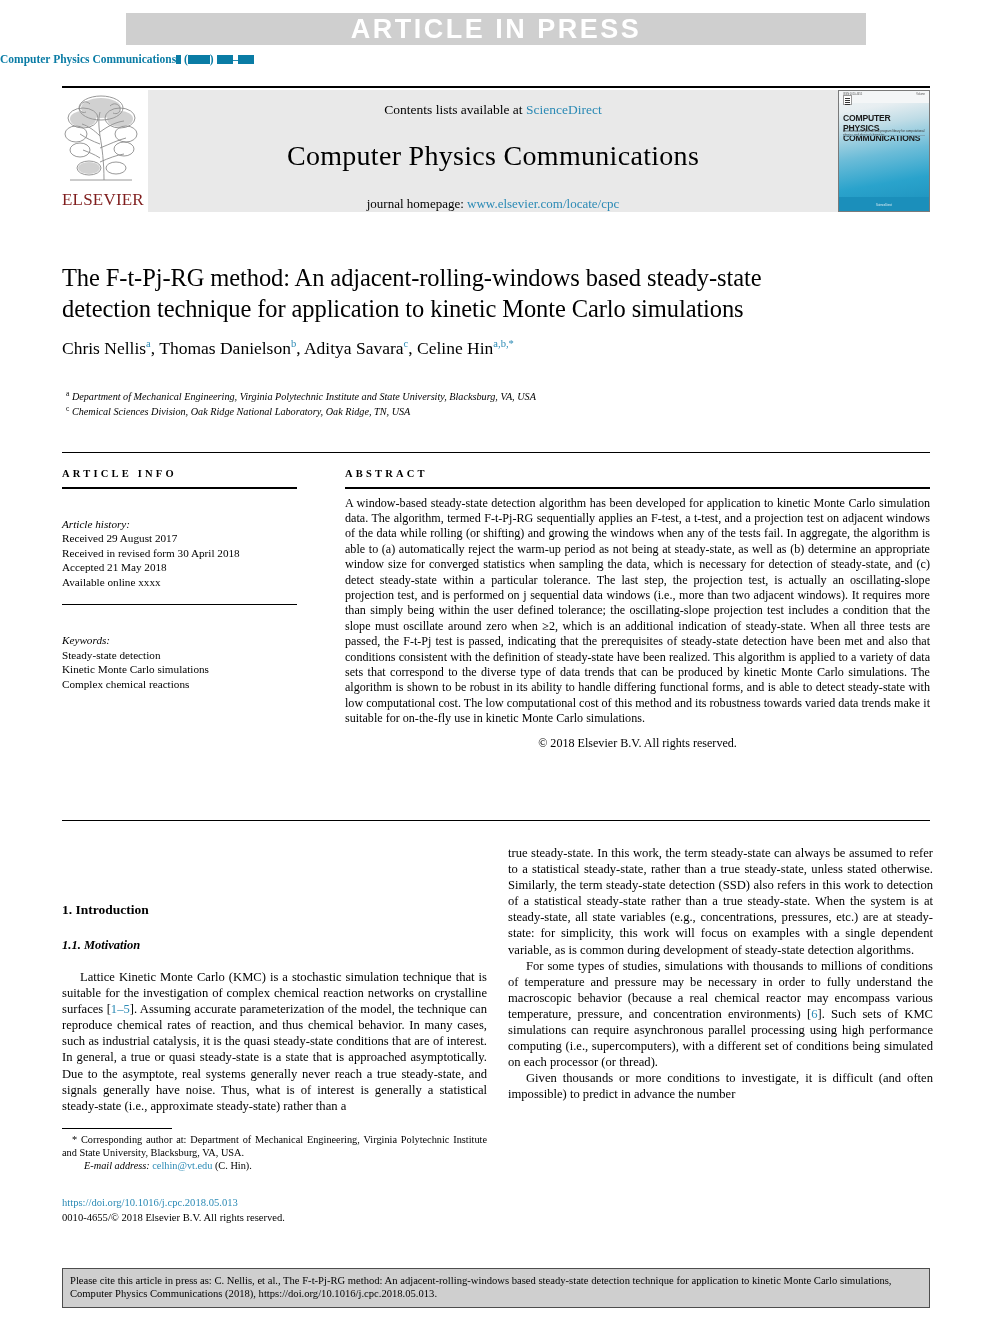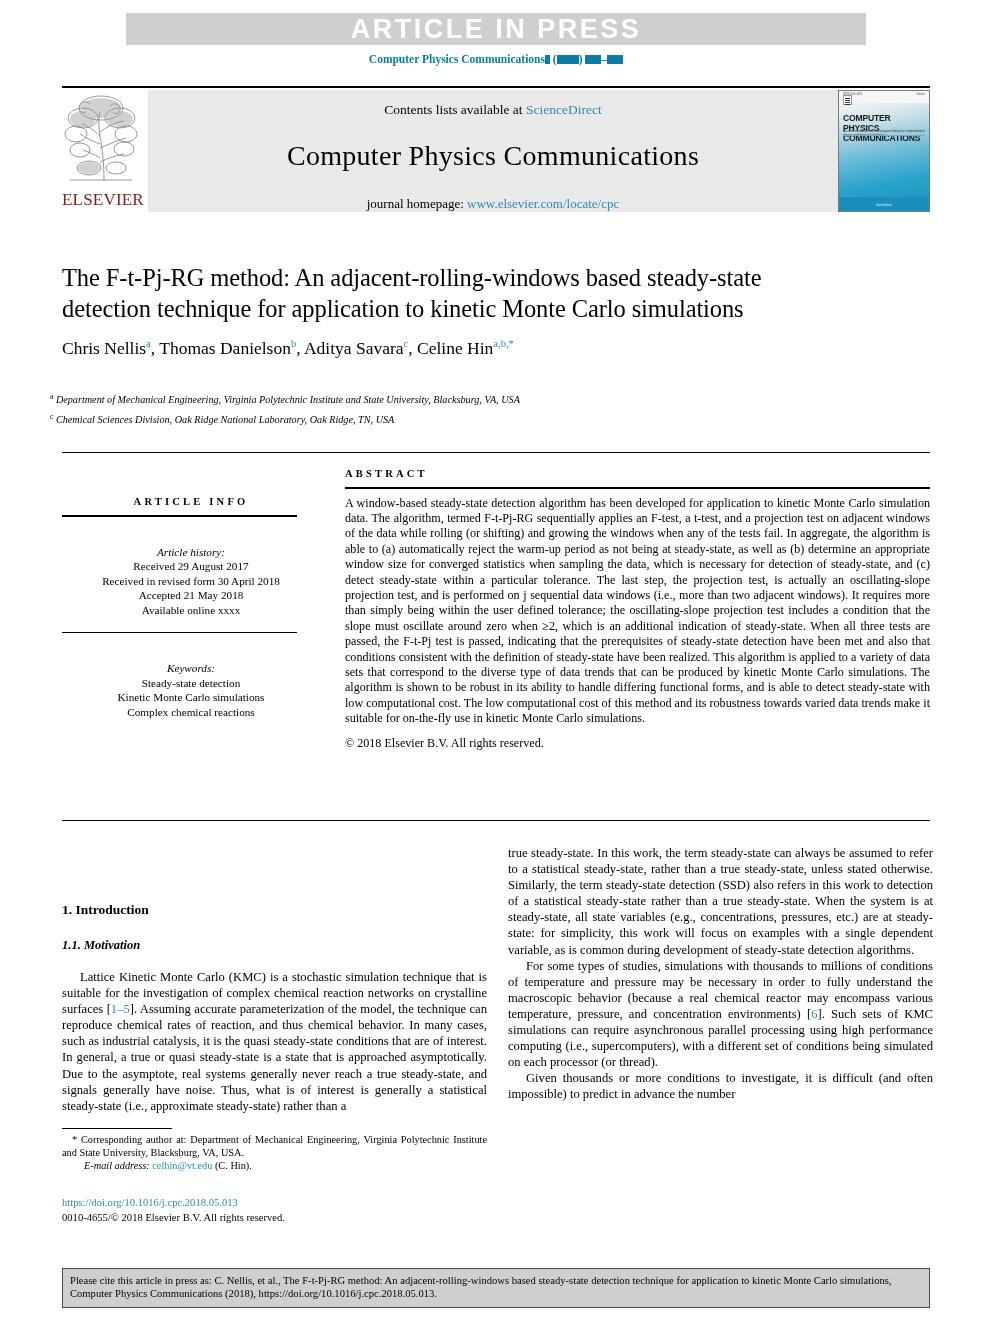--- a/index.html
+++ b/index.html
@@ -35,21 +35,20 @@
     font-size: 27px;
     letter-spacing: 2.5px;
   }
 
   
   .running-head {
     position: absolute;
     left: 0;
     top: 53px;
     width: 992px;
-    text-align: center;
     font-family: "Liberation Serif", serif;
     font-weight: bold;
     font-size: 11.5px;
     color: #0a7ca5;
   }
   .running-head .blk {
     display: inline-block;
     background: #0a7ca5;
     vertical-align: -1px;
   }
@@ -241,27 +240,27 @@
     font-size: 17.5px;
     line-height: 22px;
   }
   sup.aff {
     color: #2b8ab5;
     font-size: 10.5px;
     vertical-align: super;
   }
   .affiliations {
     position: absolute;
-    left: 50px;
+    left: 66px;
     top: 388px;
     width: 750px;
     font-family: "Liberation Serif", serif;
     font-style: italic;
     font-size: 10.2px;
-    line-height: 17px;
+    line-height: 12px;
   }
   .affiliations sup {
     font-style: normal;
     font-size: 7.5px;
   }
 
   
   .rule-thin-top {
     position: absolute;
     left: 62px;
@@ -276,23 +275,22 @@
     top: 820px;
     width: 868px;
     height: 1px;
     background: #000;
   }
 
   
   .article-info {
     position: absolute;
     left: 62px;
-    top: 496px;
+    top: 468px;
     width: 258px;
-    text-align: center;
   }
   .section-caps {
     font-family: "Liberation Serif", serif;
     font-weight: bold;
     font-size: 10.5px;
     letter-spacing: 3.2px;
   }
   .info-rule {
     margin-top: 8px;
     width: 235px;
@@ -322,21 +320,21 @@
   }
   .abstract-text {
     margin-top: 7px;
     font-family: "Liberation Serif", serif;
     font-size: 12.1px;
     line-height: 15.4px;
     text-align: justify;
   }
   .copyright-line {
     margin-top: 9px;
-    text-align: left;
+    text-align: center;
     font-family: "Liberation Serif", serif;
     font-size: 12.1px;
   }
 
   
   .col-left {
     position: absolute;
     left: 62px;
     top: 890px;
     width: 425px;

